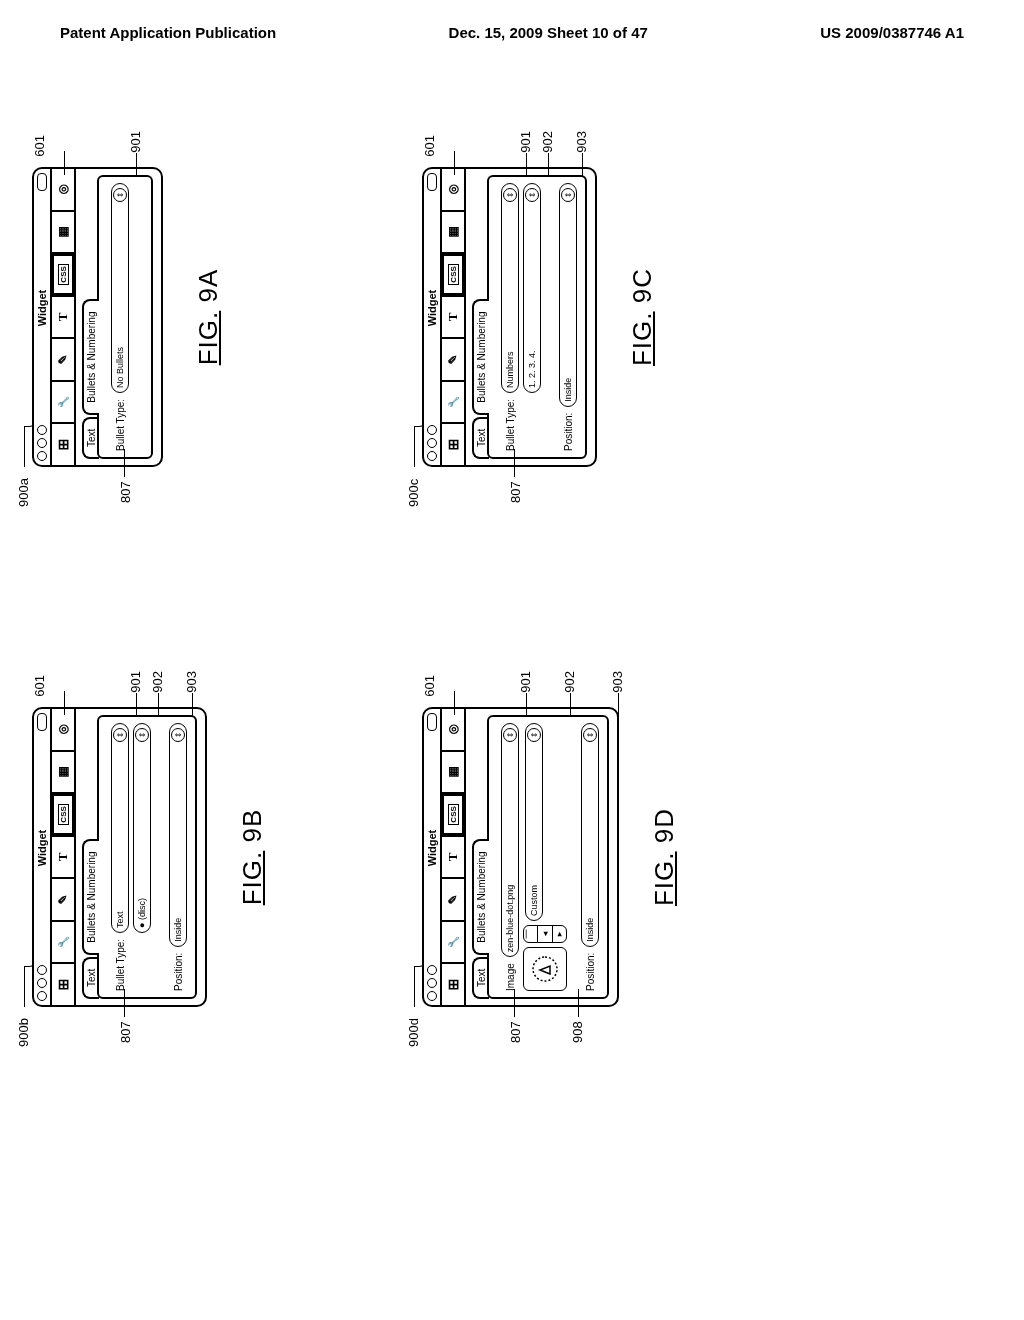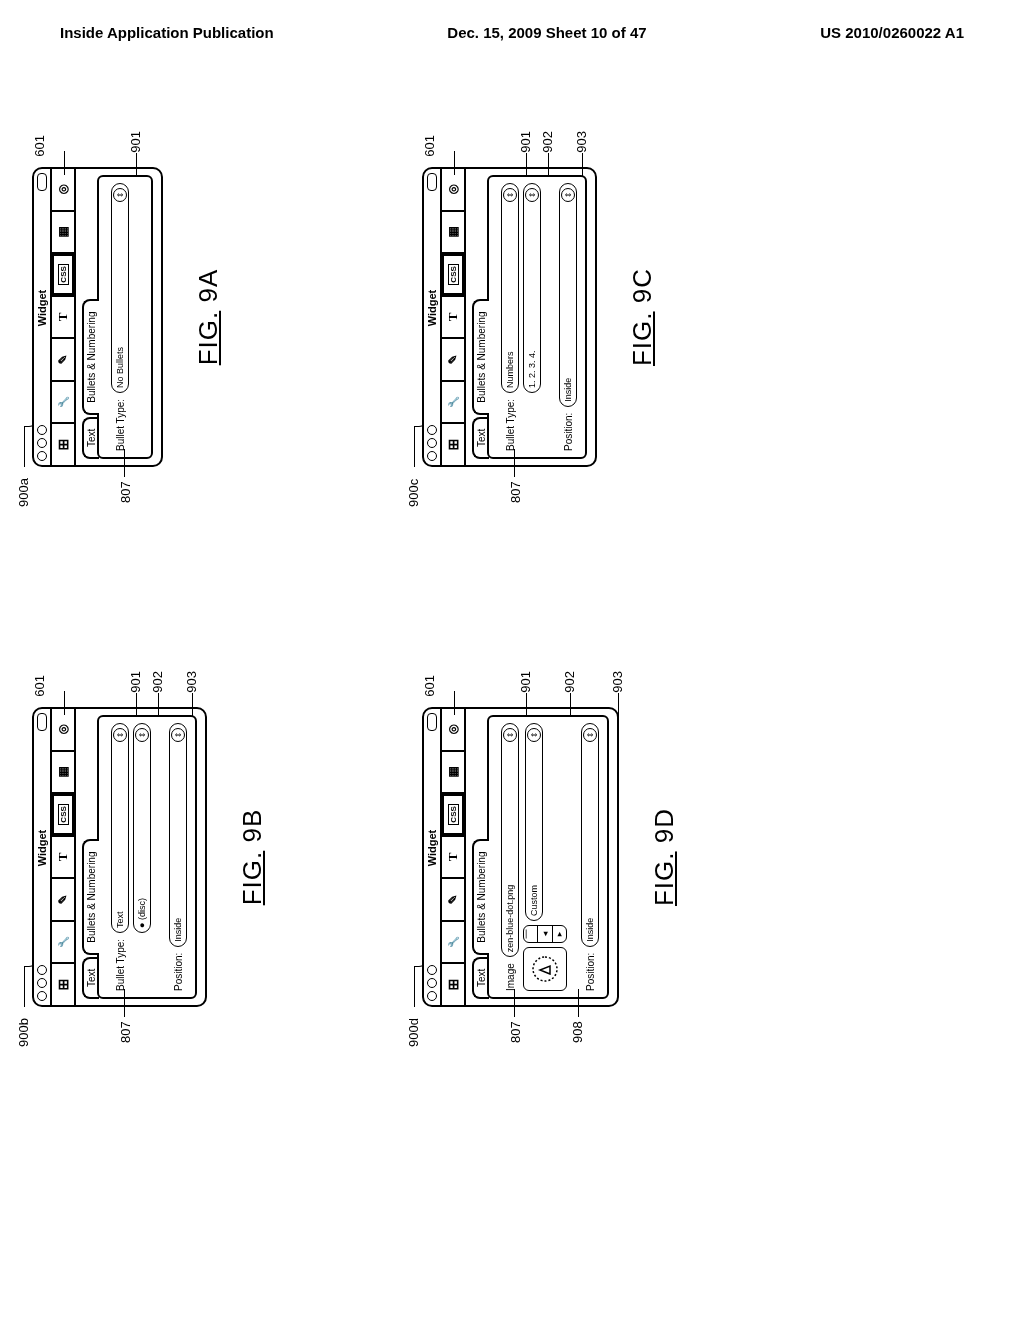--- a/index.html
+++ b/index.html
@@ -187,23 +187,23 @@
   .glyph-pencil::before { content:"✎"; font-size:12px; }
   .glyph-T::before { content:"T"; font-family: serif; font-size:13px; }
   .glyph-css { font-size:8px; border:1px solid #000; padding:0 1px; }
   .glyph-table::before { content:"▦"; font-size:12px; }
   .glyph-target::before { content:"◎"; font-size:12px; }
 </style>
 </head>
 <body>
 
 <div class="header">
-  <span>Inside Application Publication</span>
+  <span>Patent Application Publication</span>
   <span>Dec. 15, 2009  Sheet 10 of 47</span>
-  <span>US 2010/0260022 A1</span>
+  <span>US 2009/0387746 A1</span>
 </div>
 
 <div class="sheet">
 
   <div class="panel panel-a">
     <div style="position:relative">
       <div class="callout" style="left:-40px; top:-16px;">900a</div>
       <div class="lead" style="left:0; top:-8px; width:40px;"></div>
       <div class="hook" style="left:40px; top:-8px;"></div>
       <div class="window">

